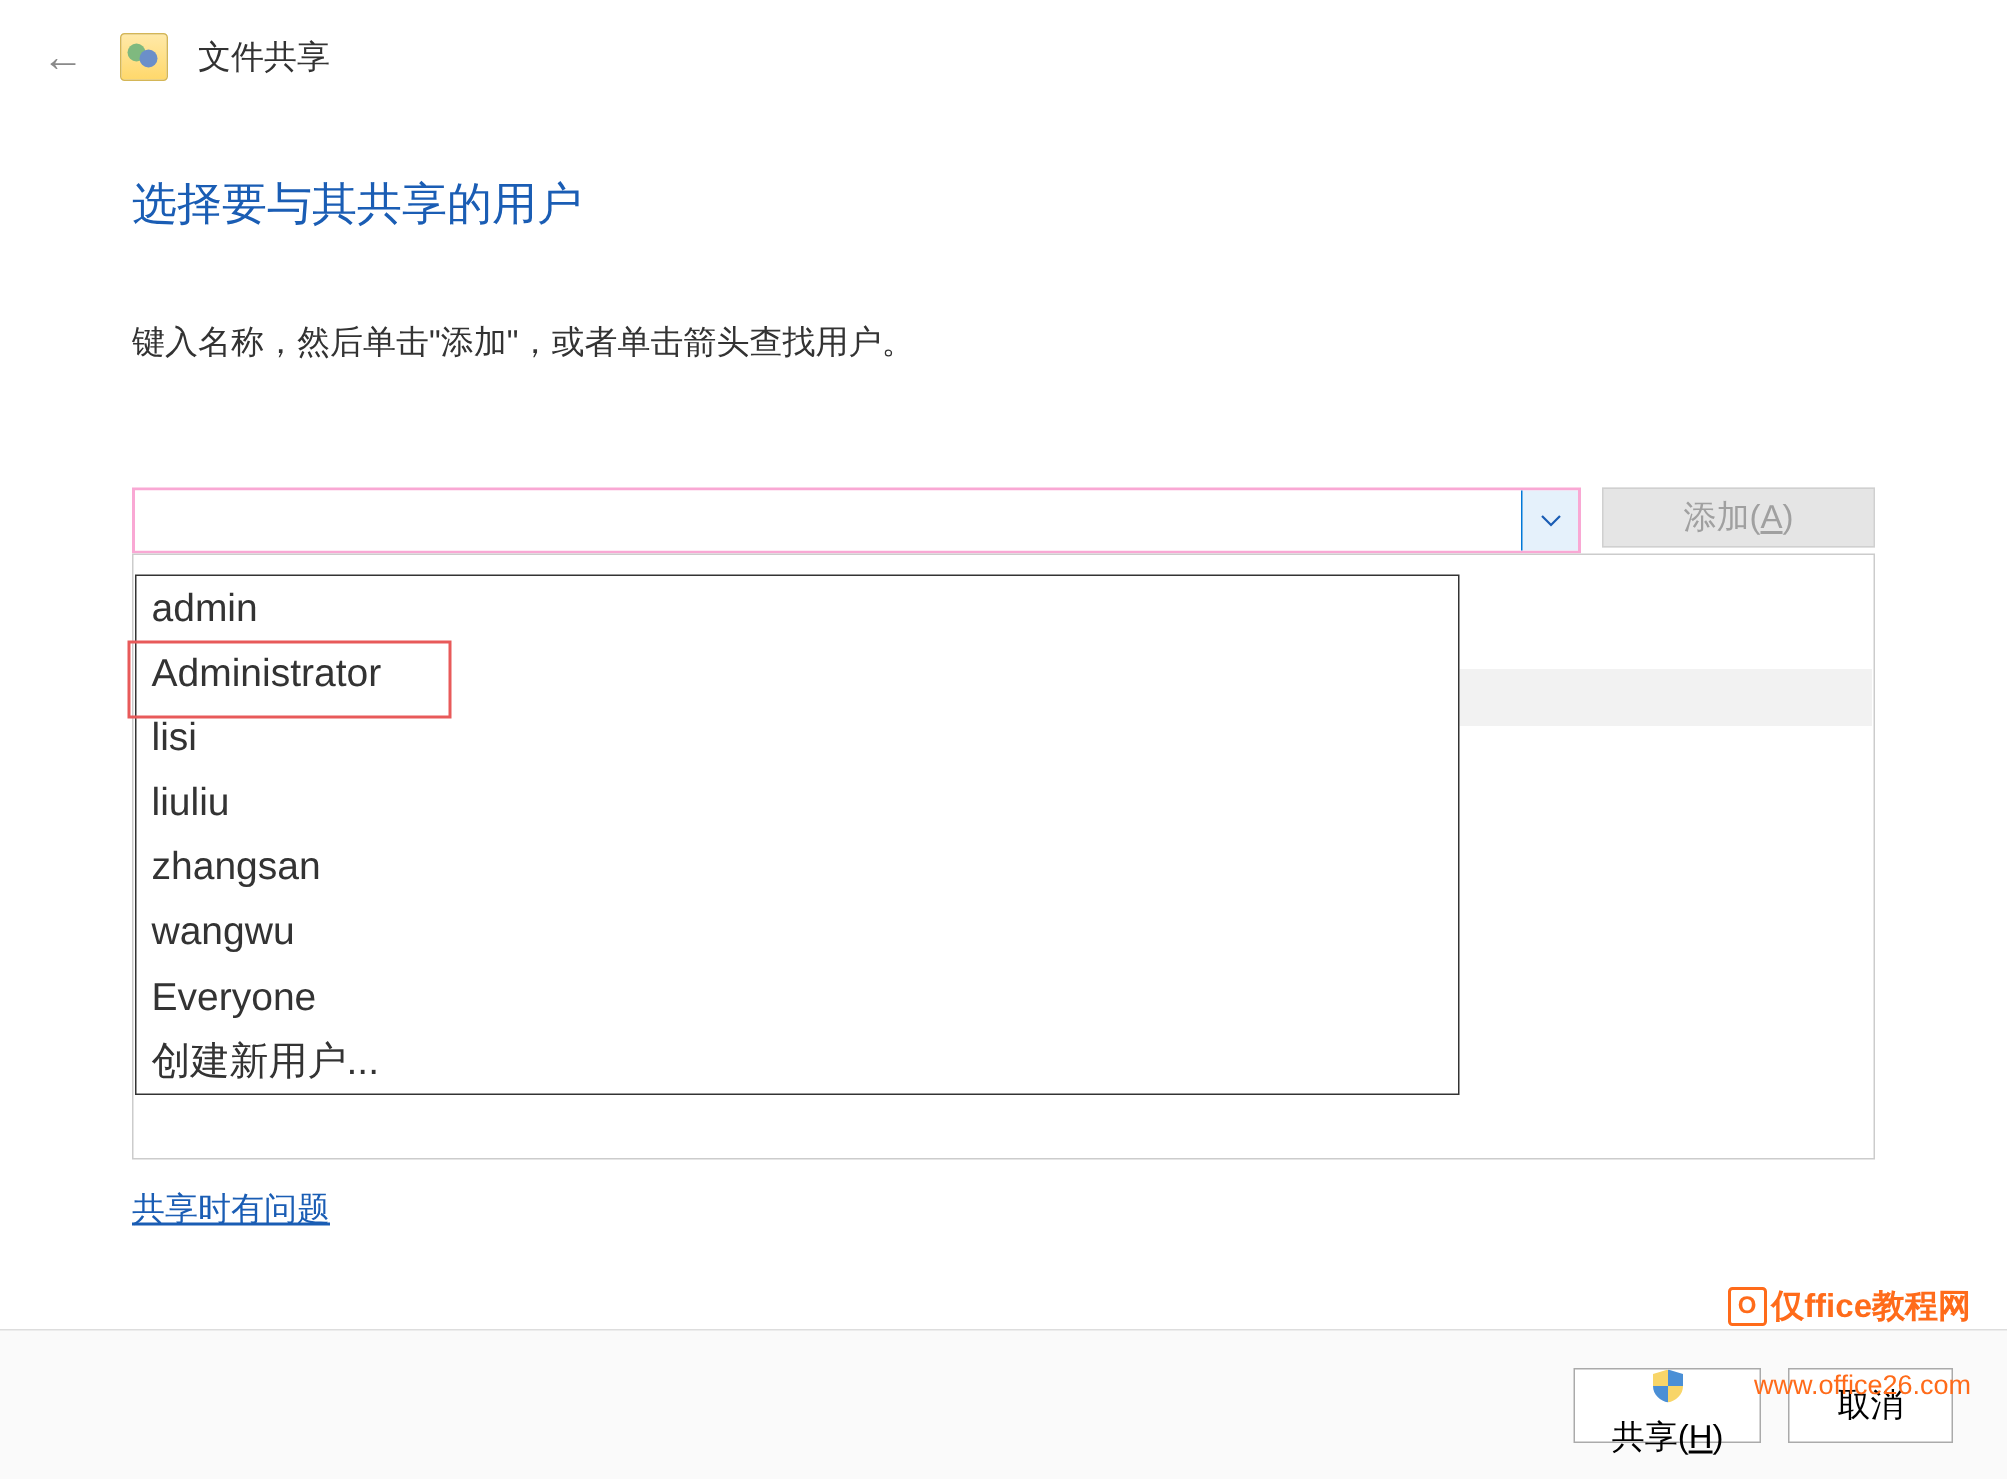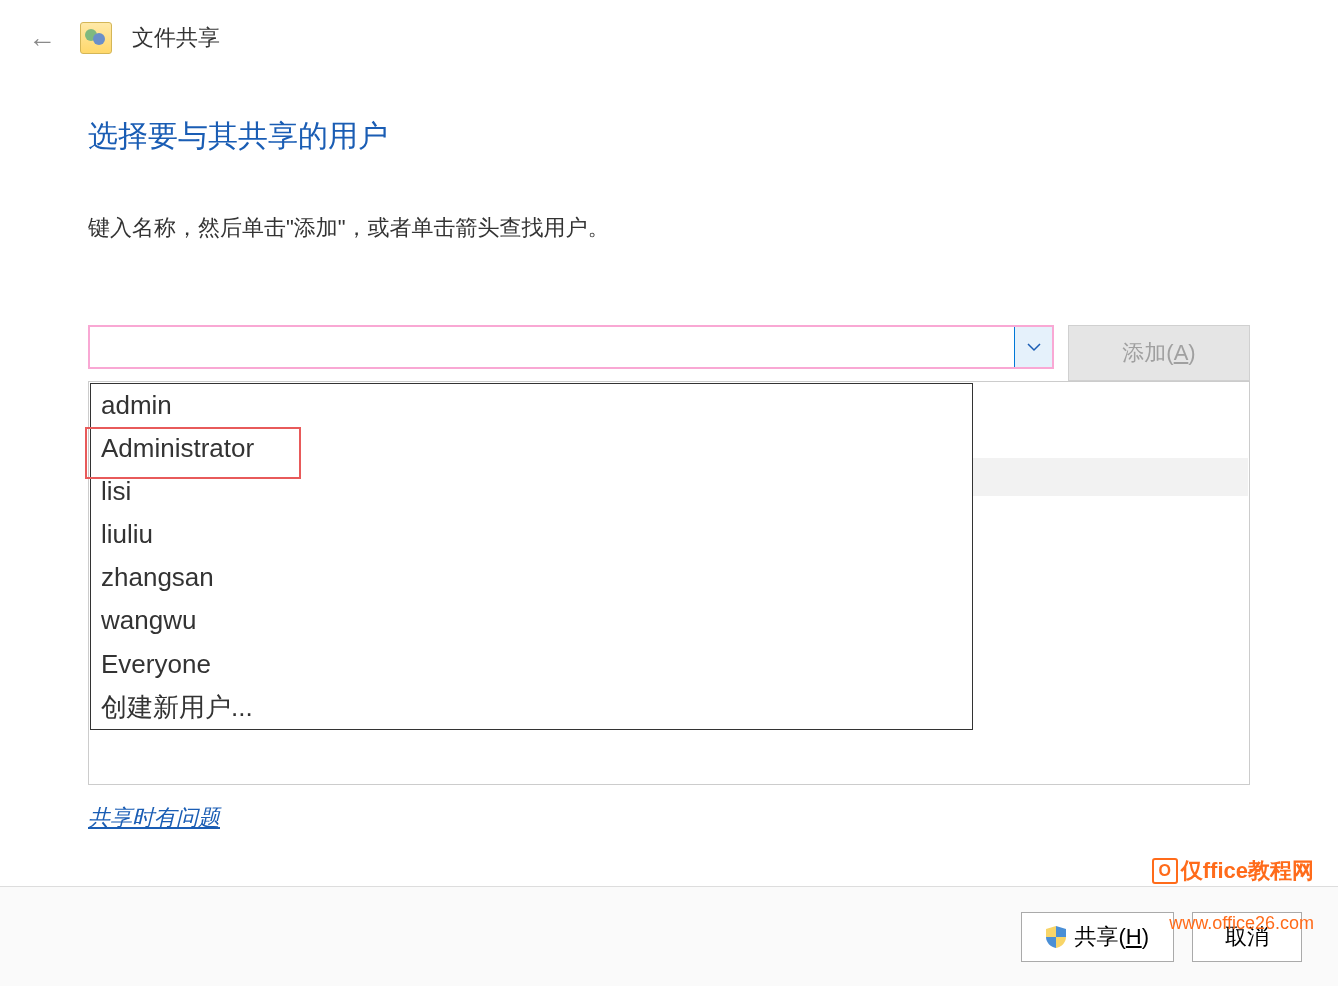--- a/index.html
+++ b/index.html
@@ -103,21 +103,21 @@
       align-items: center;
       justify-content: center;
       cursor: pointer;
     }
     .combo-arrow svg {
       width: 14px;
       height: 10px;
     }
     .add-button {
       width: 182px;
-      height: 56px;
+      height: 40px;
       background: #e5e5e5;
       border: 1px solid #d0d0d0;
       font-size: 22px;
       color: #a0a0a0;
       cursor: default;
     }
     .underline-char {
       text-decoration: underline;
     }
     .dropdown-list {
@@ -164,21 +164,20 @@
       top: 76px;
       background: #f2f2f2;
     }
     .help-link {
       display: inline-block;
       margin-top: 18px;
       font-size: 22px;
       color: #1a5db4;
       text-decoration: underline;
       cursor: pointer;
-      font-style: italic;
     }
     .button-bar {
       position: absolute;
       bottom: 0;
       left: 0;
       right: 0;
       height: 100px;
       border-top: 1px solid #ddd;
       background: #fafafa;
       display: flex;
@@ -190,20 +189,21 @@
     .primary-button {
       height: 50px;
       padding: 0 24px;
       background: #fff;
       border: 1px solid #aaa;
       font-size: 22px;
       cursor: pointer;
       display: flex;
       align-items: center;
       gap: 8px;
+      flex-direction: column;
     }
     .shield-icon {
       display: inline-block;
       width: 20px;
       height: 22px;
       position: relative;
     }
     .shield-icon svg {
       width: 100%;
       height: 100%;

